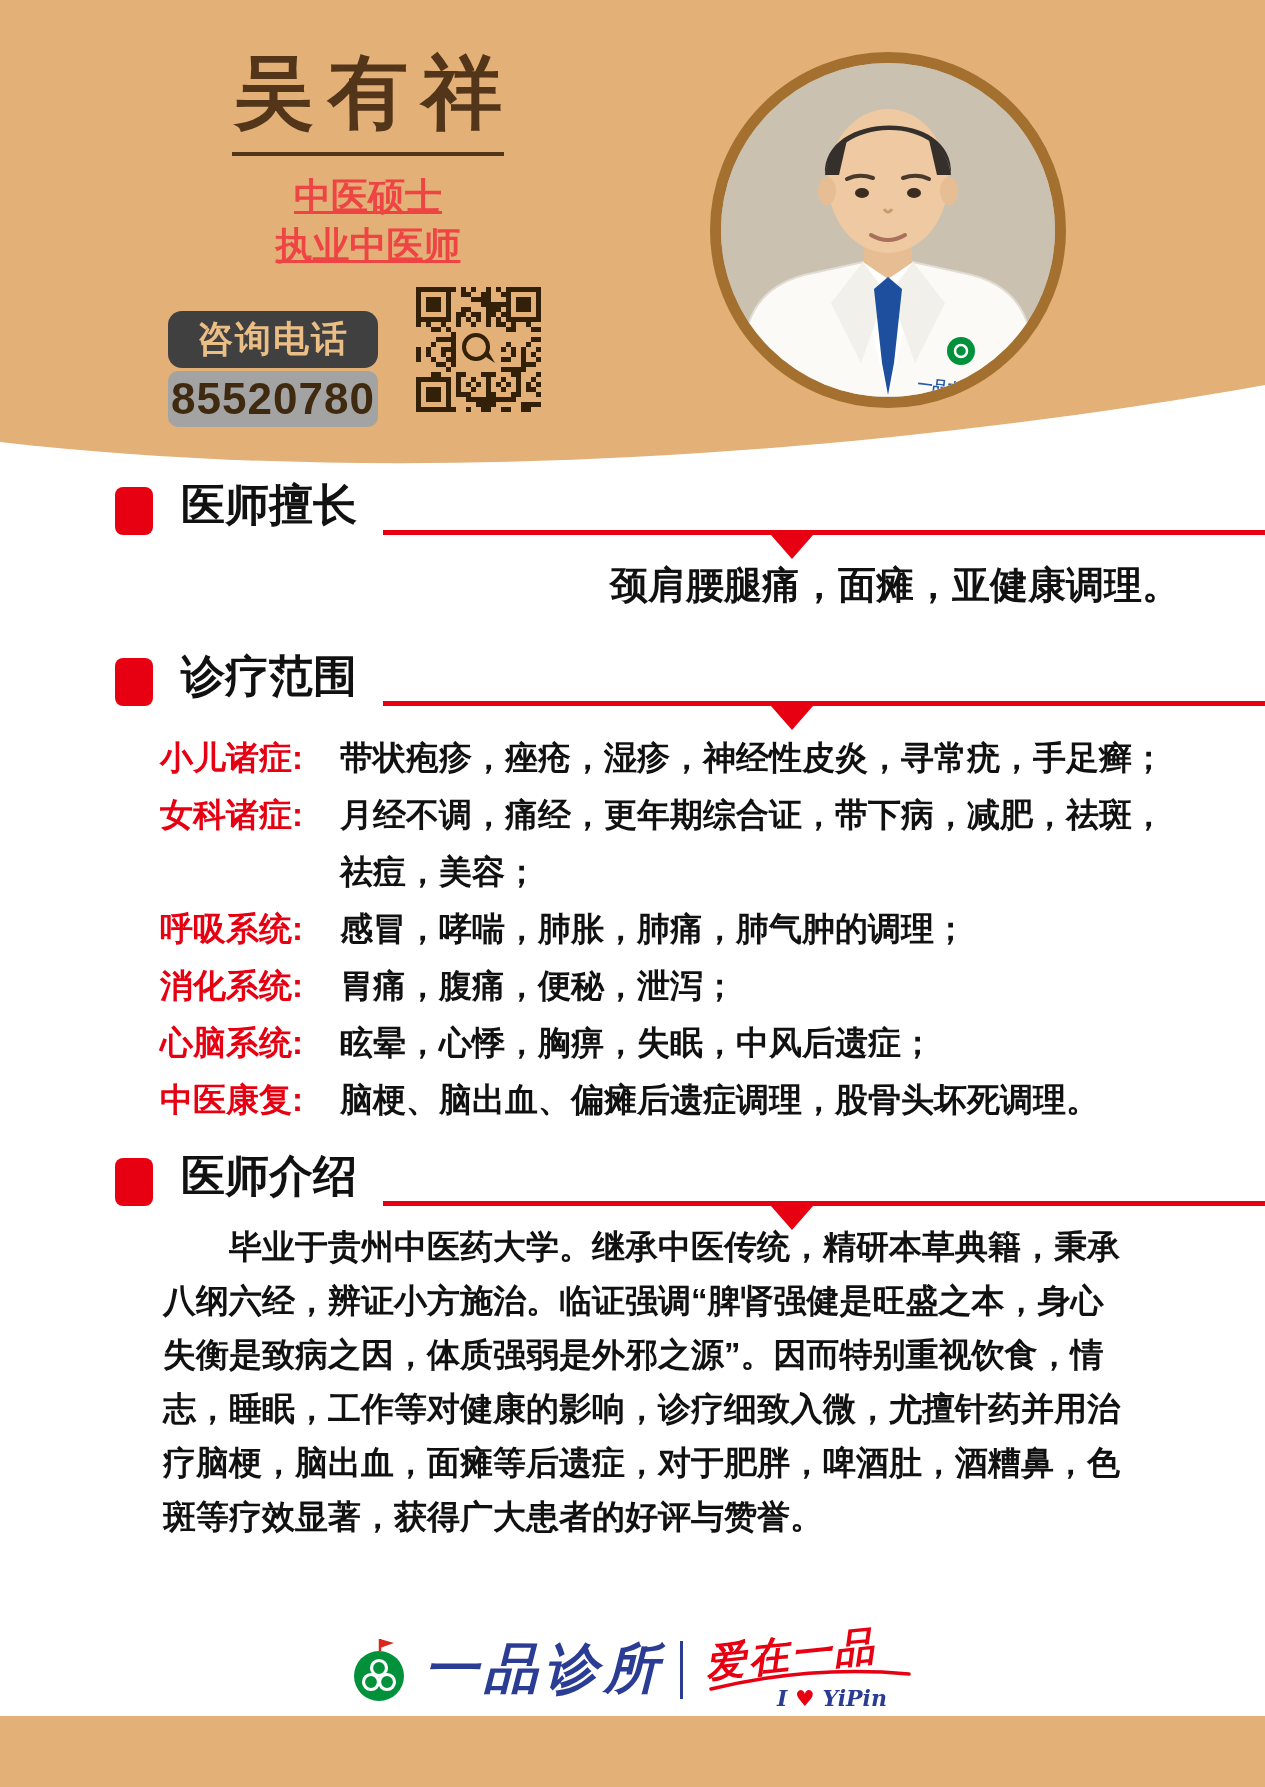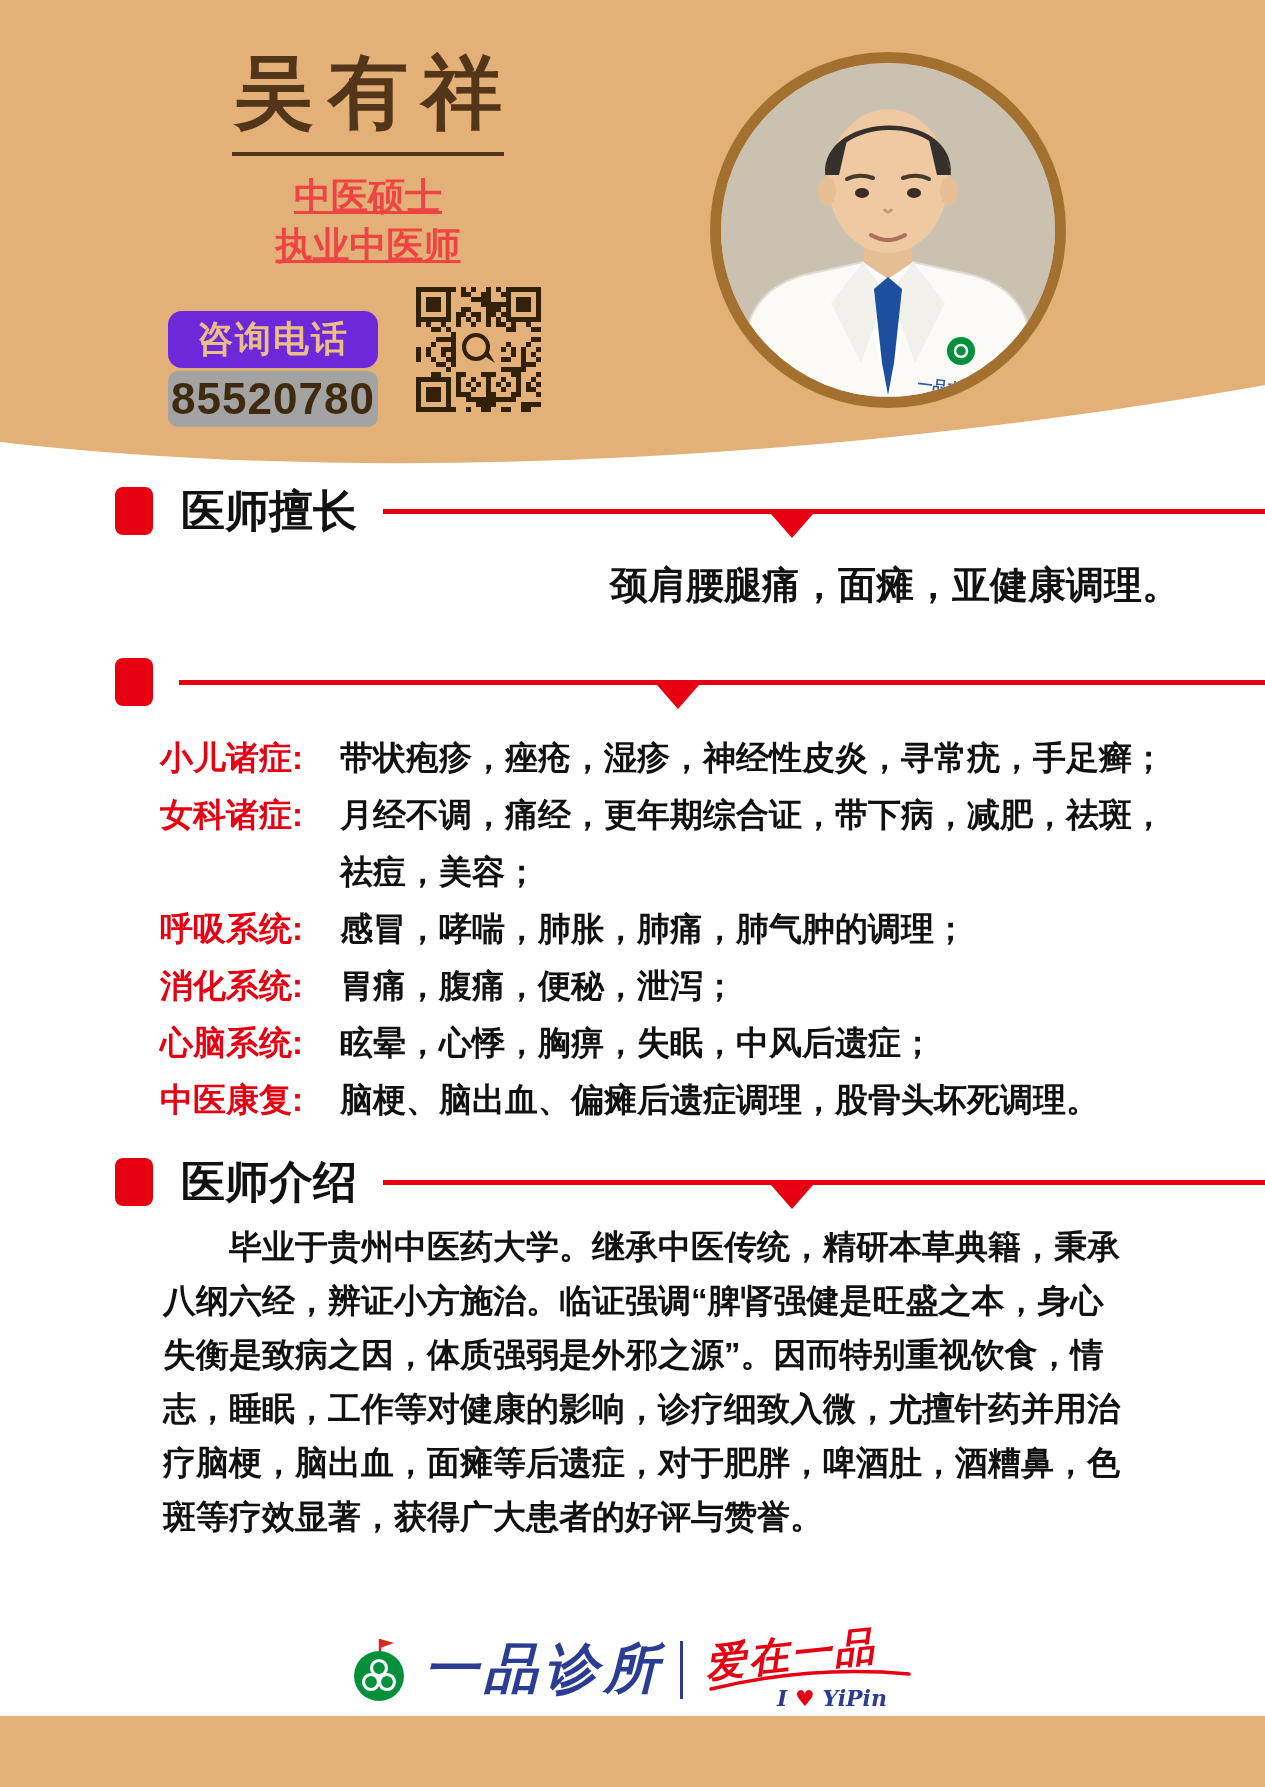--- a/index.html
+++ b/index.html
@@ -15,38 +15,38 @@
   .name-block { position:absolute; left:150px; top:48px; width:436px; text-align:center; color:#53351A; }
   .doctor-name {
     font-family:"DejaVu Serif", serif; font-weight:700;
     font-size:80px; letter-spacing:14px; line-height:1.12; color:#53351A;
     white-space:nowrap; text-indent:14px;
   }
   .name-underline { width:272px; height:4px; background:#53351A; margin:14px auto 16px auto; }
   .credentials { font-size:37px; font-weight:800; line-height:49px; color:#ef4444;text-decoration:underline; }
   .phone-badge { position:absolute; left:168px; top:311px; width:210px; }
   .phone-label {
-    height:57px; background:#6d28d9; border-radius:14px;
+    height:57px; background:#404040; border-radius:14px;
     color:#EBBE85; font-size:36px; font-weight:800; letter-spacing:2px;
     display:flex; align-items:center; justify-content:center;
   }
   .phone-number {
     height:56px; margin-top:3px; background:#a3a3a3; border-radius:10px;
     color:#3F2A10; font-size:44px; font-weight:800; letter-spacing:1px;
     display:flex; align-items:center; justify-content:center;
   }
   .qr-wrap { position:absolute; left:416px; top:287px; width:125px; height:125px; }
   .photo-ring {
     position:absolute; left:710px; top:52px; width:356px; height:356px;
     box-sizing:border-box; border:11px solid #A4702F; border-radius:50%;
     background:#CBC1B0; overflow:hidden;
   }
   .photo-ring svg { display:block; }
   
-  .sec-header { position:absolute; left:88px; right:0; height:48px; display:flex; align-items:center;padding-left:27px; }
+  .sec-header { position:absolute; left:88px; right:0; height:48px; display:flex; align-items:flex-end;padding-left:27px; }
   .red-square { width:38px; height:48px; background:#E60012; border-radius:8px; flex:0 0 auto; }
   .sec-title { margin-left:28px; font-size:44px; font-weight:800; color:#111111; white-space:nowrap; }
   .sec-rule { flex:1 1 auto; height:5px; background:#E60012; margin-left:26px; position:relative; }
   .sec-rule .tri {
     position:absolute; left:44%; top:5px; width:0; height:0;
     border-left:21px solid transparent; border-right:21px solid transparent;
     border-top:24px solid #E60012;
   }
   
   .specialty-text {
@@ -327,20 +327,21 @@
     <div class="red-square"></div>
     <div class="sec-title">医师擅长</div>
     <div class="sec-rule">
         <div class="tri"></div>
       </div>
   </div>
   <div class="specialty-text">颈肩腰腿痛，面瘫，亚健康调理。</div>
 
   <div class="sec-header" style="top:658px;">
     <div class="red-square"></div>
+    <div class="sec-title">诊疗范围</div>
     <div class="sec-rule">
         <div class="tri"></div>
       </div>
   </div>
 
   <div class="scope-list">
     <div class="scope-row">
       <div class="scope-label">小儿诸症:</div>
       <div class="scope-value">带状疱疹，痤疮，湿疹，神经性皮炎，寻常疣，手足癣；</div>
     </div>

